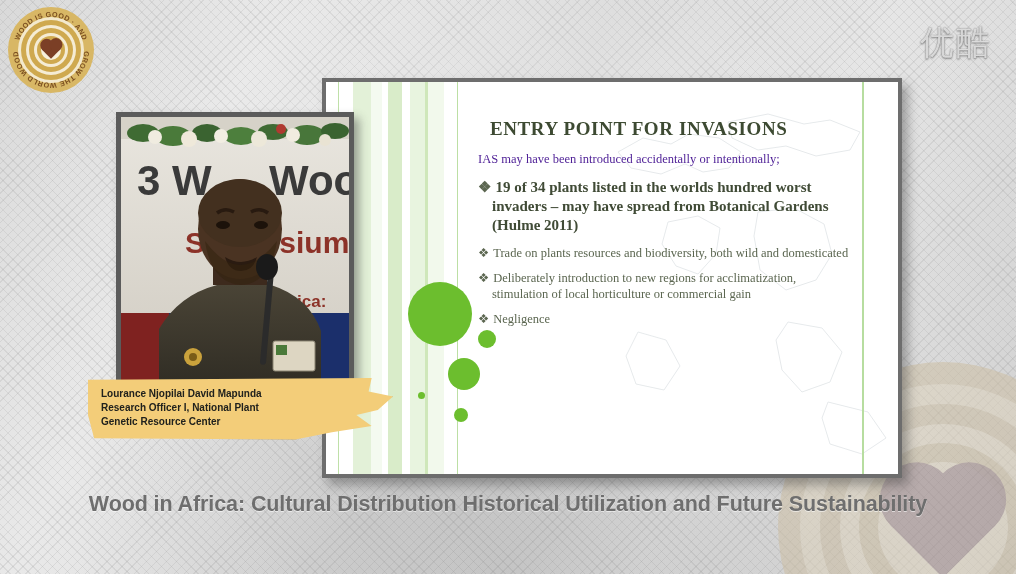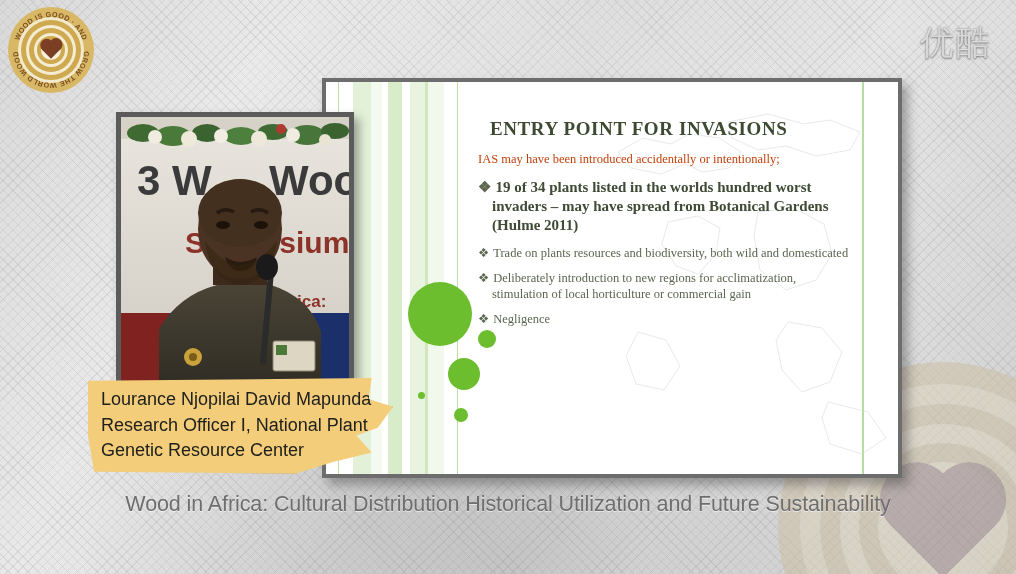--- a/index.html
+++ b/index.html
@@ -194,21 +194,21 @@
   }
   .slide-title {
     font-size: 19px;
     font-weight: bold;
     letter-spacing: .6px;
     color: #3d4a32;
     margin: 14px 0 12px 12px;
   }
   .slide-lead {
     font-size: 12.5px;
-    color: #c2410c;
+    color: #4c1d95;
     margin: 0 0 11px 0;
   }
   .slide-bullet {
     font-size: 12.5px;
     color: #5b6650;
     margin: 0 0 9px 0;
     line-height: 1.28;
     padding-left: 14px;
     text-indent: -14px;
   }
@@ -234,40 +234,40 @@
   .vt-canvas svg { width: 100%; height: 100%; display: block; }
 
   
   .caption {
     position: absolute;
     left: 88px; top: 378px;
     width: 258px;
     z-index: 18;
     background: #f3cd79;
     color: #20211d;
-    font-size: 18px;
-    font-weight: normal;
+    font-size: 10px;
+    font-weight: bold;
     line-height: 1.42;
     padding: 9px 34px 10px 13px;
     box-shadow: 4px 5px 7px rgba(60,60,60,.40);
     clip-path: polygon(
       0% 3%, 93% 0%, 92% 22%, 100% 30%,
       95% 52%, 88% 60%, 93% 78%, 80% 88%,
       68% 100%, 2% 98%, 0% 60%);
   }
   .caption-line { white-space: nowrap; }
 
   
   .footer-title {
     position: absolute;
     left: 0; right: 0; top: 492px;
     z-index: 22;
     text-align: center;
     font-size: 21.5px;
-    font-weight: normal;
+    font-weight: bold;
     color: #6e6e6e;
     letter-spacing: -.1px;
     text-shadow: 0 1px 0 rgba(255,255,255,.55);
   }
 </style>
 </head>
 <body>
 
 <div id="stage">
 

